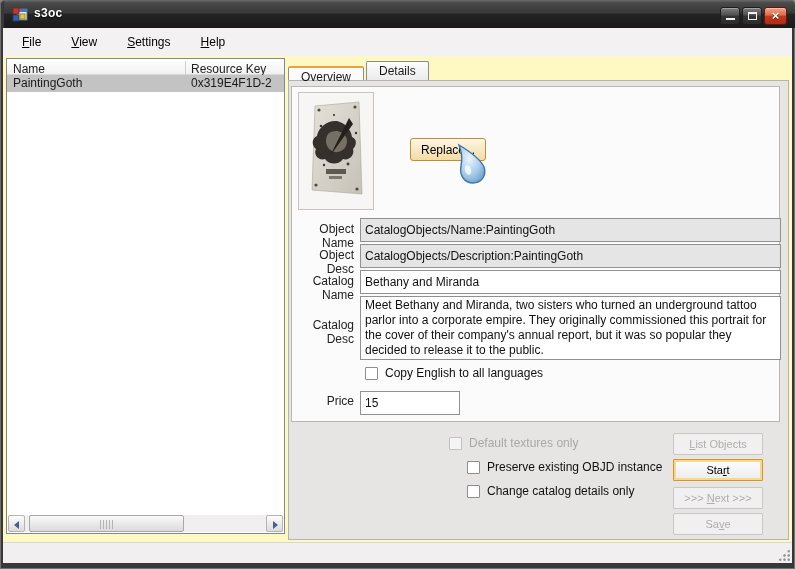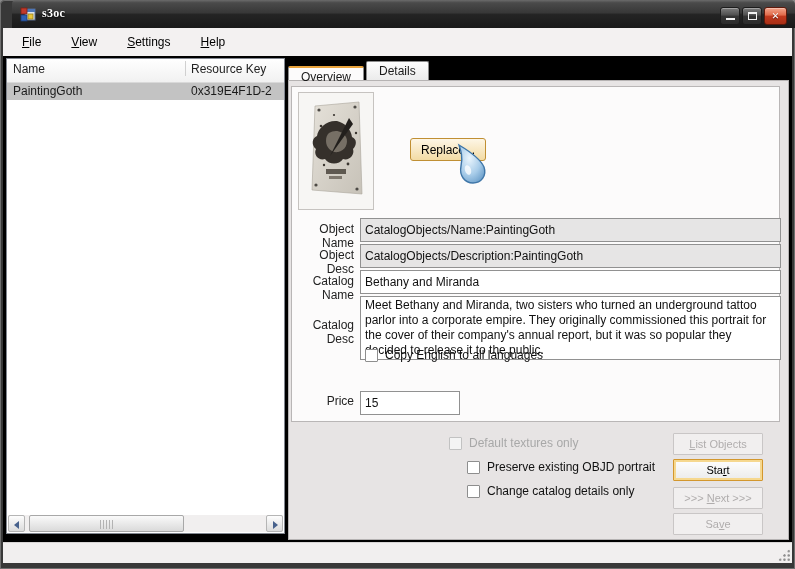--- a/index.html
+++ b/index.html
@@ -3,50 +3,50 @@
 <meta charset="utf-8">
 <style>
   * { margin:0; padding:0; box-sizing:border-box; }
   html,body { background:#888; }
   body { font-family:"Liberation Sans","DejaVu Sans",sans-serif; font-size:12px; color:#1a1a1a; }
 
   .window { position:relative; width:795px; height:569px; background:#383838;
             box-shadow: inset 0 0 0 1px #6f6f6f; border-radius:5px 5px 0 0; overflow:hidden; }
 
   
-  .titlebar { position:absolute; top:0; left:12px; right:0; height:28px;
+  .titlebar { position:absolute; top:0; left:4px; right:0; height:28px;
               background:linear-gradient(180deg,#6b6b6b 0%,#4a4a4a 10%,#383838 45%,#242424 52%,#1a1a1a 100%);
-              border-radius:4px 4px 0 0;font-family:Liberation Serif, serif; }
+              border-radius:4px 4px 0 0; }
   .appicon { position:absolute; left:8px; top:6px; width:16px; height:16px; }
   .apptitle { position:absolute; left:30px; top:6px; color:#fff; font-weight:bold; font-size:12px;
               text-shadow:0 1px 2px #000; letter-spacing:.3px; }
   .winbtns { position:absolute; top:7px; right:8px; display:flex; gap:2px; }
   .wbtn { height:18px; border:1px solid #1c1c1c; border-radius:3px;
           background:linear-gradient(#7d7d7d,#4e4e4e 45%,#343434 50%,#2b2b2b);
           box-shadow:inset 0 1px 0 rgba(255,255,255,.3); position:relative; }
   .wbtn.min,.wbtn.max { width:20px; }
   .wbtn.close { width:23px; background:linear-gradient(#f4a58b,#e06a4a 45%,#c23a1f 50%,#a92f16);
                 border-color:#5f1a0c; color:#fff; font-weight:bold; font-size:13px;
                 text-align:center; line-height:16px; text-shadow:0 1px 1px #5f1a0c; }
   .glyph-min { position:absolute; left:5px; bottom:4px; width:9px; height:2px; background:#f2f2f2; }
   .glyph-max { position:absolute; left:5px; top:4px; width:9px; height:8px;
                border:1px solid #f2f2f2; border-top-width:2px; }
 
   
-  .bodyarea { position:absolute; top:28px; left:3px; right:3px; bottom:6px; background:#000000;padding-left:6px; }
+  .bodyarea { position:absolute; top:28px; left:3px; right:3px; bottom:6px; background:#fef9c3;padding-left:6px; }
 
   .menubar { position:absolute; top:0; left:0; right:0; height:28px; background:#f3f1f1;
              display:flex; align-items:center; padding-left:8px; }
   .menuitem { padding:4px 11px; margin-right:8px; color:#000; cursor:default; }
   .ak { text-decoration:underline; }
 
   
   .listpanel { position:absolute; left:3px; top:30px; width:279px; height:476px;
                background:#fff; border:1px solid #828790; overflow:hidden; }
-  .listheader { position:relative; height:24px; background:linear-gradient(#ffffff,#f1f1f1);
+  .listheader { position:relative; height:16px; background:linear-gradient(#ffffff,#f1f1f1);
                 border-bottom:1px solid #d9d9d9; }
   .hcell-name { position:absolute; left:6px; top:3px; color:#222; }
   .hdr-divider { position:absolute; left:178px; top:2px; width:1px; height:15px; background:#d0d0d0; }
   .hcell-key { position:absolute; left:184px; top:3px; color:#222; white-space:nowrap; }
   .listrow { position:relative; height:17px; }
   .listrow.selected { background:#c3c3c3; }
   .cell-name { position:absolute; left:6px; top:1px; white-space:nowrap; }
   .cell-key  { position:absolute; left:184px; top:1px; white-space:nowrap; }
 
   .hscroll { position:absolute; left:1px; right:1px; bottom:1px; height:17px; background:#f1efef; }
@@ -219,36 +219,36 @@
 
         <span class="flabel" style="top:161px;">Object Desc</span>
         <input class="fin ro" style="top: 157px;" readonly="" value="CatalogObjects/Description:PaintingGoth">
 
         <span class="flabel" style="top:187px;">Catalog Name</span>
         <input class="fin" style="top: 183px;" value="Bethany and Miranda">
 
         <span class="flabel" style="top:231px;">Catalog Desc</span>
         <textarea class="fin" style="top: 209px;">Meet Bethany and Miranda, two sisters who turned an underground tattoo parlor into a corporate empire. They originally commissioned this portrait for the cover of their company's annual report, but it was so popular they decided to release it to the public.</textarea>
 
-        <div class="cbrow" style="left:73px; top:261px;">
+        <div class="cbrow" style="left:73px; top:279px;">
           <span class="cbx"></span>
           <span class="cblabel">Copy English to all languages</span>
         </div>
 
         <span class="flabel" style="top:307px;">Price</span>
         <input class="fin price" style="top: 304px;" value="15">
       </div>
 
       <div class="cbrow dis" style="left:160px; top:355px;">
         <span class="cbx dis"></span>
         <span class="cblabel">Default textures only</span>
       </div>
       <div class="cbrow" style="left:178px; top:379px;">
         <span class="cbx"></span>
-        <span class="cblabel">Preserve existing OBJD portrait</span>
+        <span class="cblabel">Preserve existing OBJD instance</span>
       </div>
       <div class="cbrow" style="left:178px; top:403px;">
         <span class="cbx"></span>
         <span class="cblabel">Change catalog details only</span>
       </div>
 
       <button class="actbtn" style="top:352px;" disabled=""><span></span><span class="ak">L</span><span>ist Objects</span></button>
       <button class="actbtn" style="top:406px;" disabled=""><span>&gt;&gt;&gt; </span><span class="ak">N</span><span>ext &gt;&gt;&gt;</span></button>
       <button class="actbtn enabled" style="top:378px;"><span>Sta</span><span class="ak">r</span><span>t</span></button>
       <button class="actbtn" style="top:432px;" disabled=""><span>Sa</span><span class="ak">v</span><span>e</span></button>

